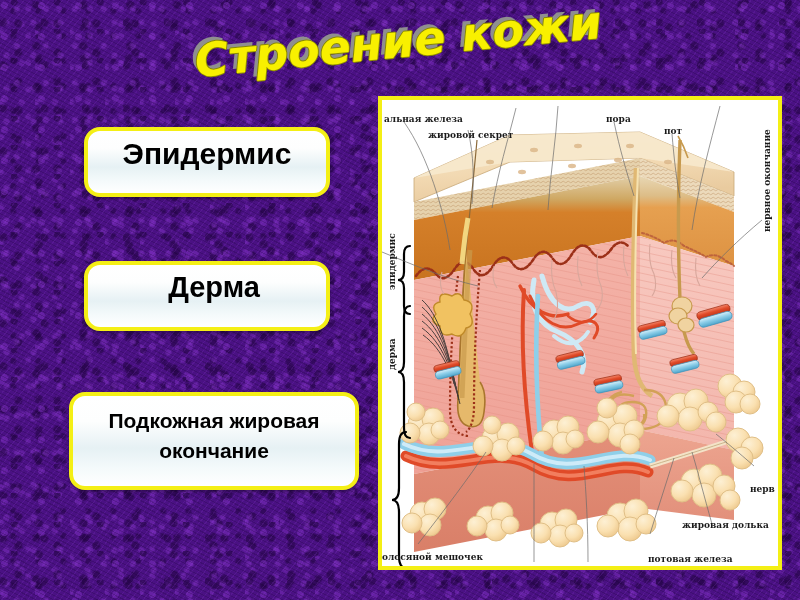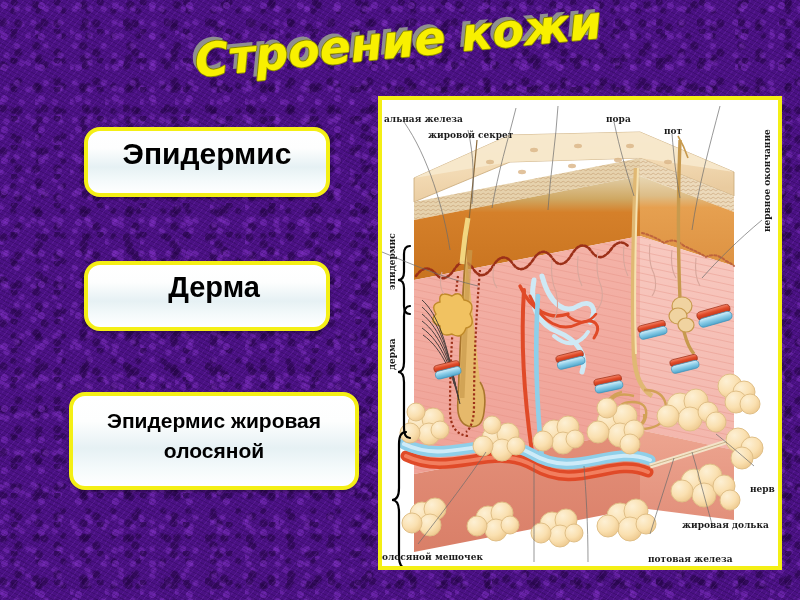--- a/index.html
+++ b/index.html
@@ -113,22 +113,22 @@
 <div class="caption-box" id="box-epidermis">
   <div class="caption-text">Эпидермис</div>
 </div>
 
 <div class="caption-box" id="box-derma">
   <div class="caption-text">Дерма</div>
 </div>
 
 <div class="caption-box" id="box-hypodermis">
   <div class="caption-text">
-    <span>Эпидермис жировая</span><br>
-    <span>олосяной</span>
+    <span>Подкожная жировая</span><br>
+    <span>окончание</span>
   </div>
 </div>
 
 <div id="anatomy-panel">
 <svg id="anatomy-svg" viewBox="0 0 396 466" preserveAspectRatio="none">
 
   <defs>
     <linearGradient id="gTop" x1="0" y1="0" x2="0.3" y2="1">
       <stop offset="0%" stop-color="#f7e7c8"></stop>
       <stop offset="60%" stop-color="#f2d9b2"></stop>

